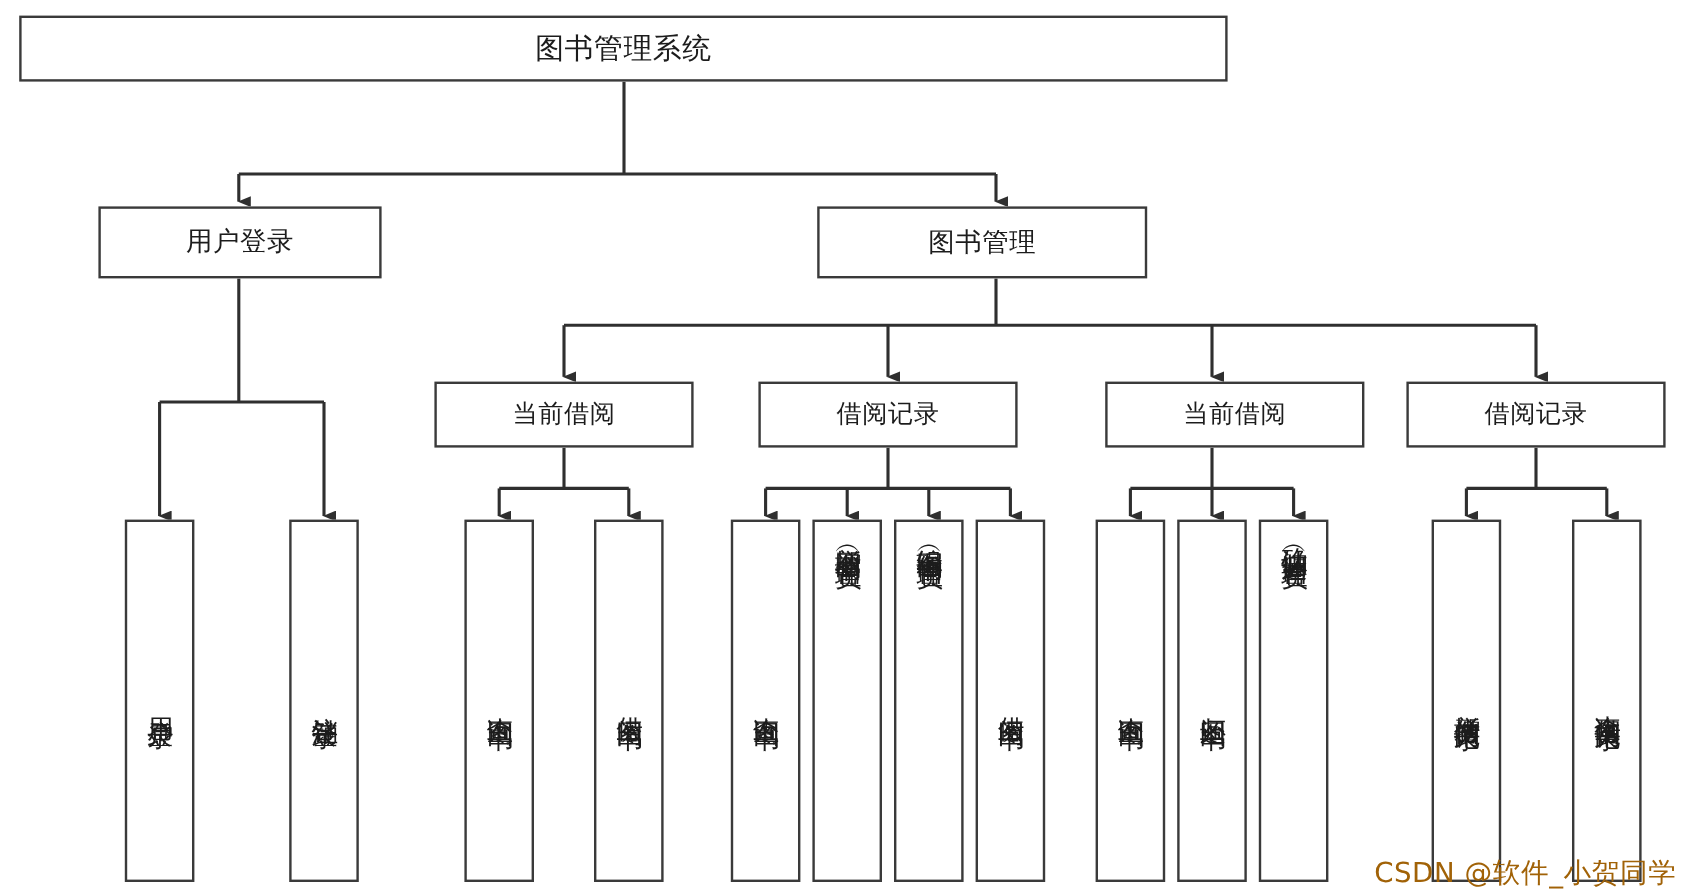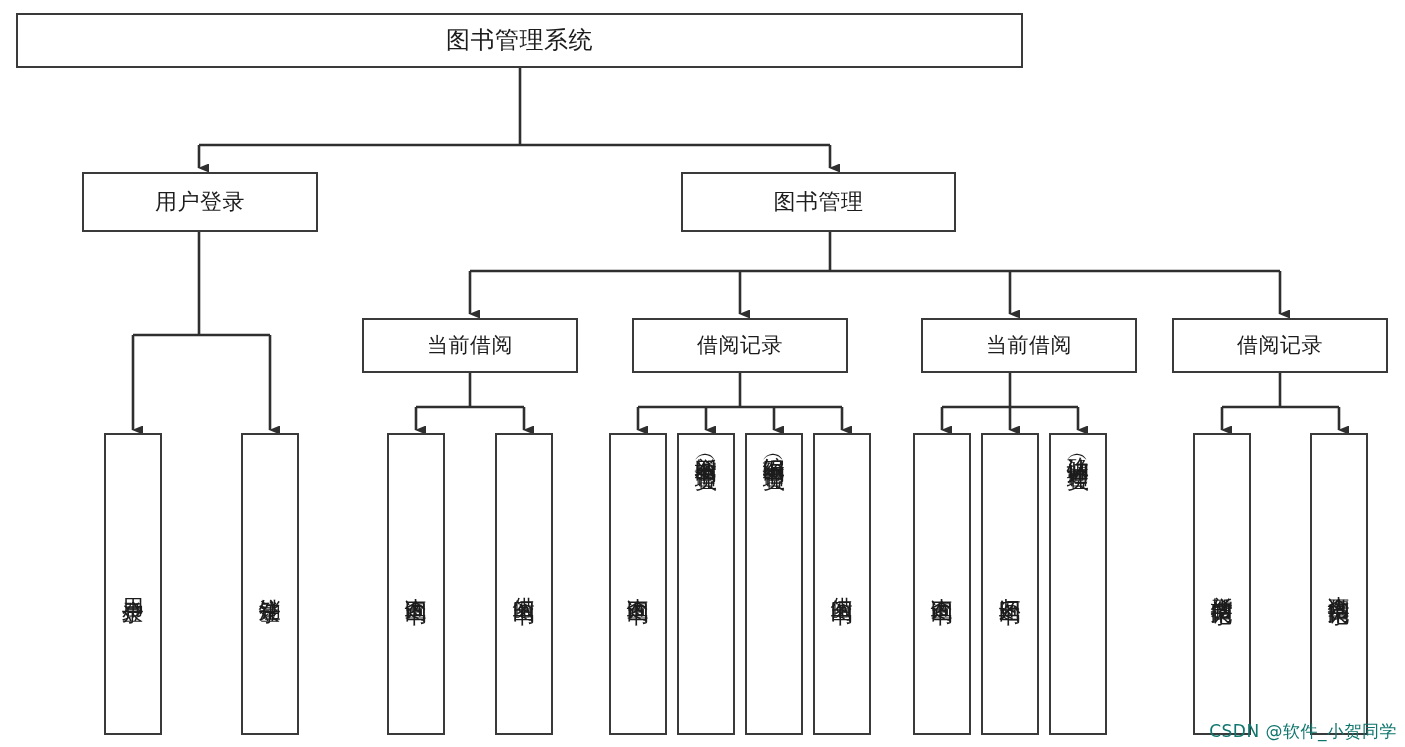--- a/index.html
+++ b/index.html
@@ -63,22 +63,22 @@
     margin: 0 auto;
   }
   .node-leaf.leaf-center { align-items: center; }
   .node-leaf.leaf-top { align-items: flex-start; }
   .node-leaf.leaf-top .node-label { margin-top: 4px; }
 
   #watermark {
     position: absolute;
     right: 8px;
     bottom: 4px;
-    font-size: 17px;
-    color: #0f766e;
+    font-size: 23px;
+    color: #a16207;
     white-space: nowrap;
     letter-spacing: 0.5px;
   }
 </style>
 </head>
 <body>
 
 <div id="diagram-root">
 
   <svg id="edge-layer" viewBox="0 0 1405 747" width="1405" height="747" xmlns="http://www.w3.org/2000/svg">

